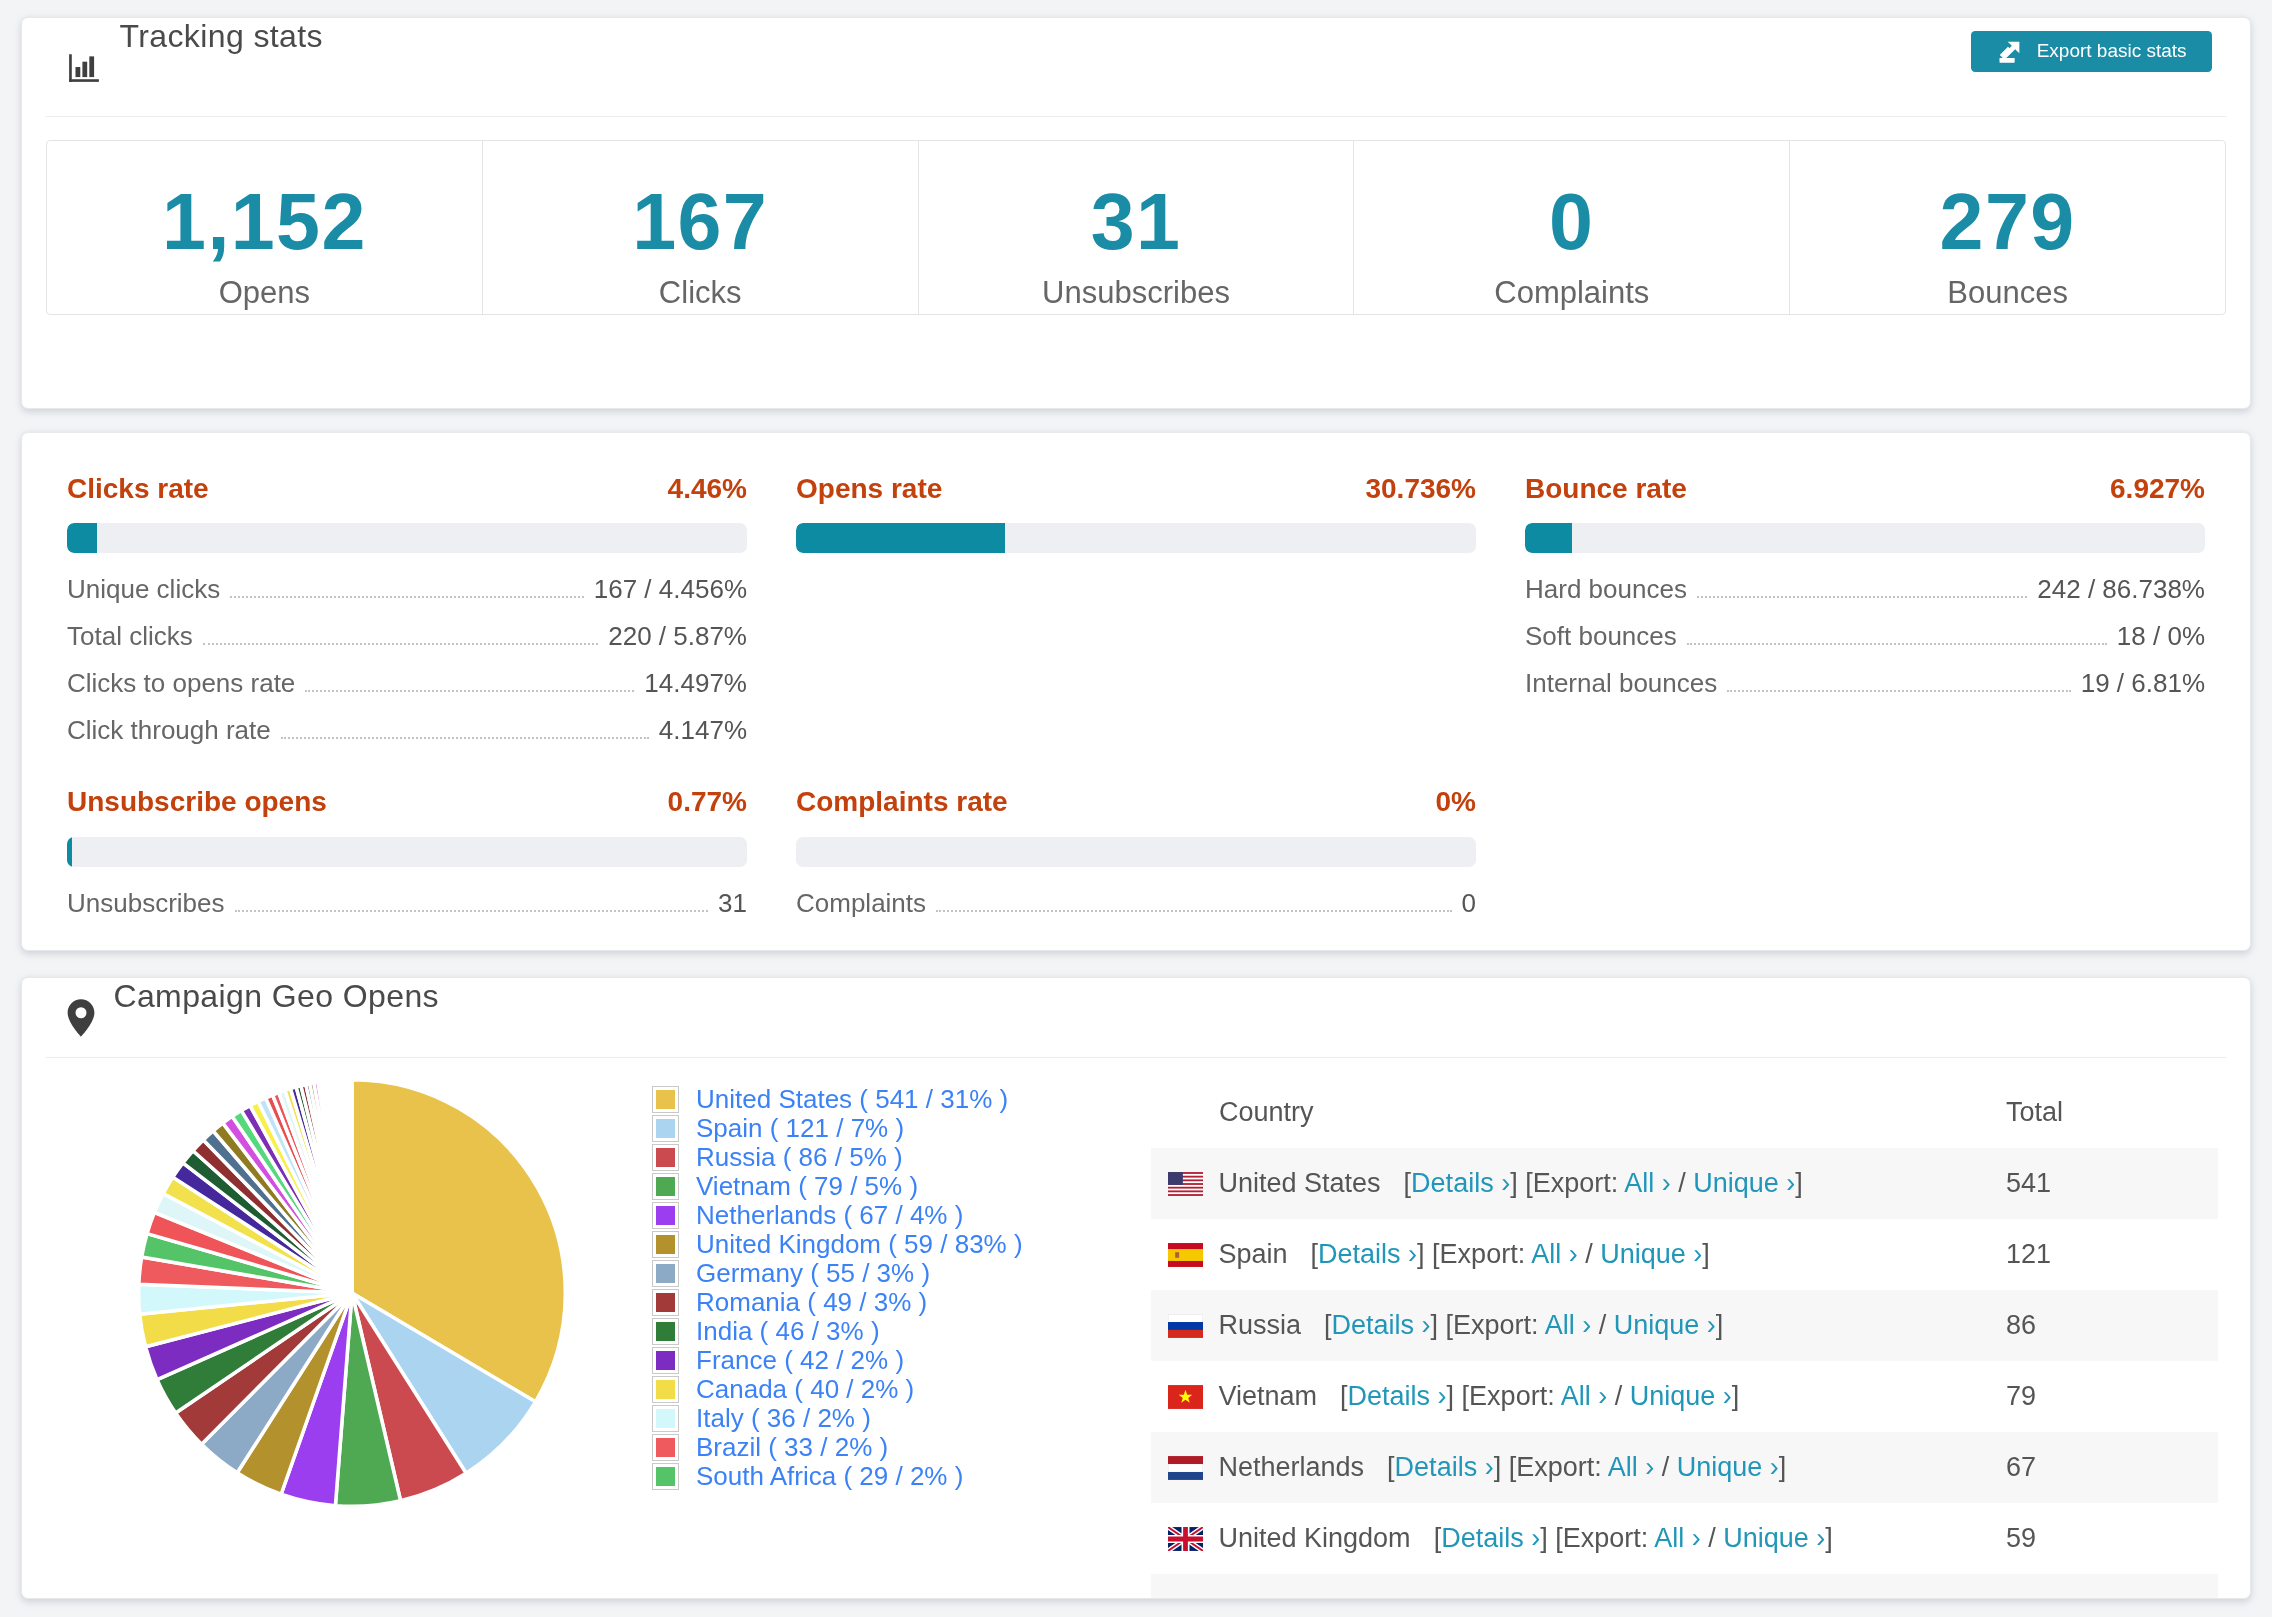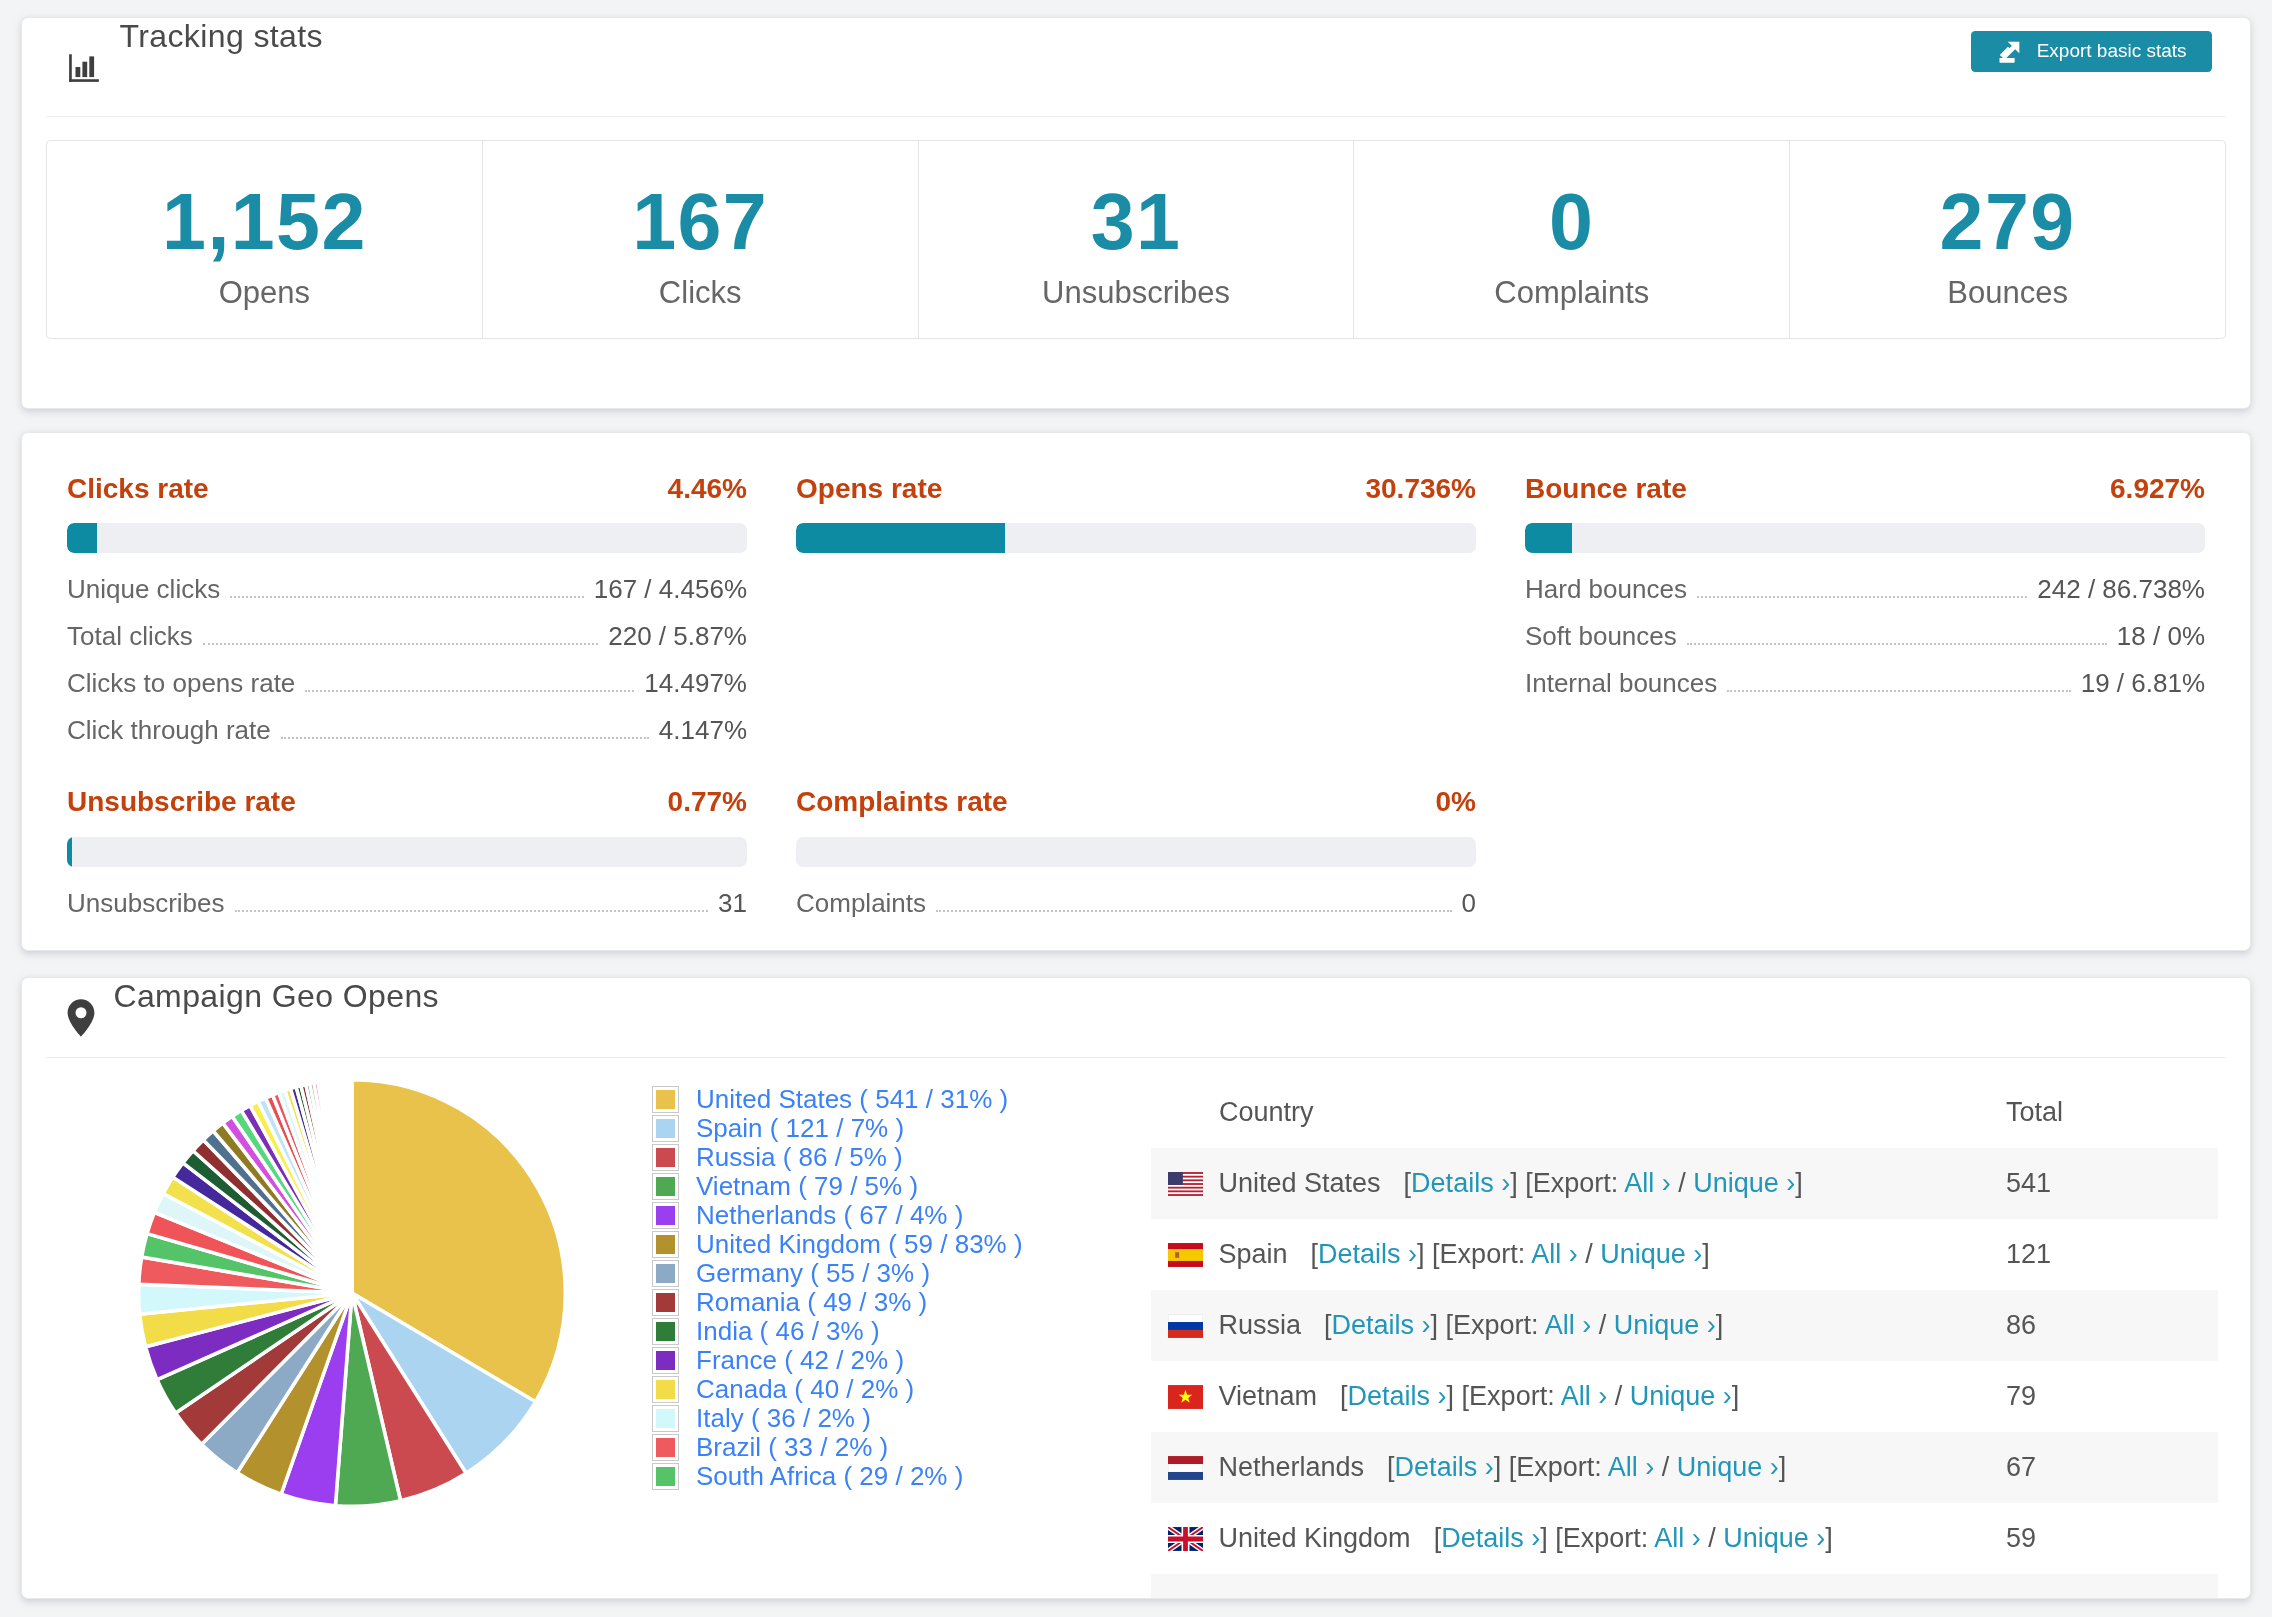--- a/index.html
+++ b/index.html
@@ -57,21 +57,21 @@
     padding: 0 25.4px;
     display: flex;
     align-items: center;
     gap: 12.7px;
     cursor: pointer;
   }
 
   
   .stats-row {
     margin: 22.6px 24px 0 24px;
-    height: 199px;
+    height: 175px;
     border: 0.7px solid #e4e4e6;
     border-radius: 4.2px;
     display: flex;
   }
   .stat-cell {
     flex: 1;
     text-align: center;
     padding-top: 41px;
     border-right: 0.7px solid #e4e4e6;
   }
@@ -252,21 +252,21 @@
           </div>
           <div class="metric-row">
             <span class="metric-label">Internal bounces</span>
             <span class="metric-leader"></span>
             <span class="metric-value">19 / 6.81%</span>
           </div>
         </div>
       </div>
       <div class="rate-block">
         <div class="rate-head">
-          <span class="rate-title">Unsubscribe rate</span>
+          <span class="rate-title">Unsubscribe opens</span>
           <span class="rate-value">0.77%</span>
         </div>
         <div class="bar">
           <div class="bar-fill" style="width:0.77%;"></div>
         </div>
         <div class="metrics">
           <div class="metric-row">
             <span class="metric-label">Unsubscribes</span>
             <span class="metric-leader"></span>
             <span class="metric-value">31</span>

